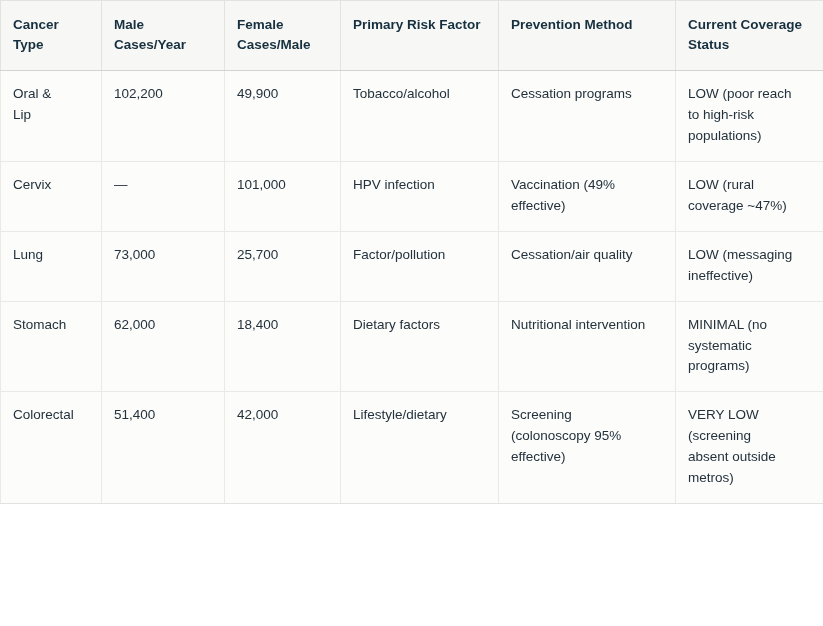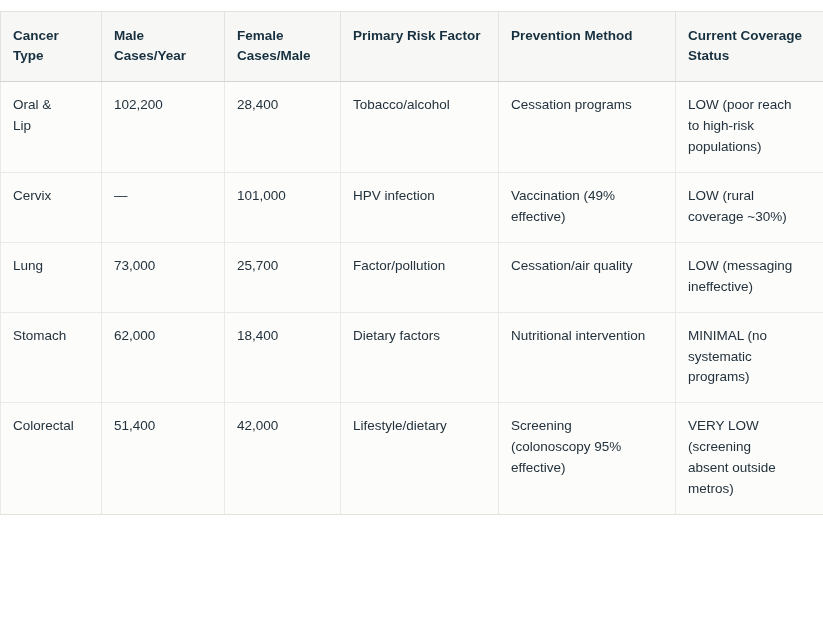--- a/index.html
+++ b/index.html
@@ -16,21 +16,20 @@
   .table-wrap {
     width: 823px;
     box-sizing: border-box;
     overflow: hidden;
   }
   table.data-table {
     border-collapse: collapse;
     width: 823px;
     table-layout: fixed;
     font-size: 13.5px;
-    margin-top: 11px;
   }
   table.data-table th {
     background: #f7f7f5;
     text-align: left;
     font-weight: bold;
     color: #17303f;
     vertical-align: top;
     padding: 14px 12px 16px 12px;
     line-height: 1.45;
     border-right: 1px solid #e2e2de;
@@ -82,32 +81,32 @@
         <th>Female Cases/Male</th>
         <th>Primary Risk Factor</th>
         <th>Prevention Method</th>
         <th>Current Coverage Status</th>
       </tr>
     </thead>
     <tbody>
       <tr>
         <td>Oral &amp; Lip</td>
         <td>102,200</td>
-        <td>28,400</td>
+        <td>49,900</td>
         <td>Tobacco/alcohol</td>
         <td>Cessation programs</td>
         <td>LOW (poor reach to high-risk populations)</td>
       </tr>
       <tr>
         <td>Cervix</td>
         <td>—</td>
         <td>101,000</td>
         <td>HPV infection</td>
         <td>Vaccination (49% effective)</td>
-        <td>LOW (rural coverage ~30%)</td>
+        <td>LOW (rural coverage ~47%)</td>
       </tr>
       <tr>
         <td>Lung</td>
         <td>73,000</td>
         <td>25,700</td>
         <td>Factor/pollution</td>
         <td>Cessation/air quality</td>
         <td>LOW (messaging ineffective)</td>
       </tr>
       <tr>

